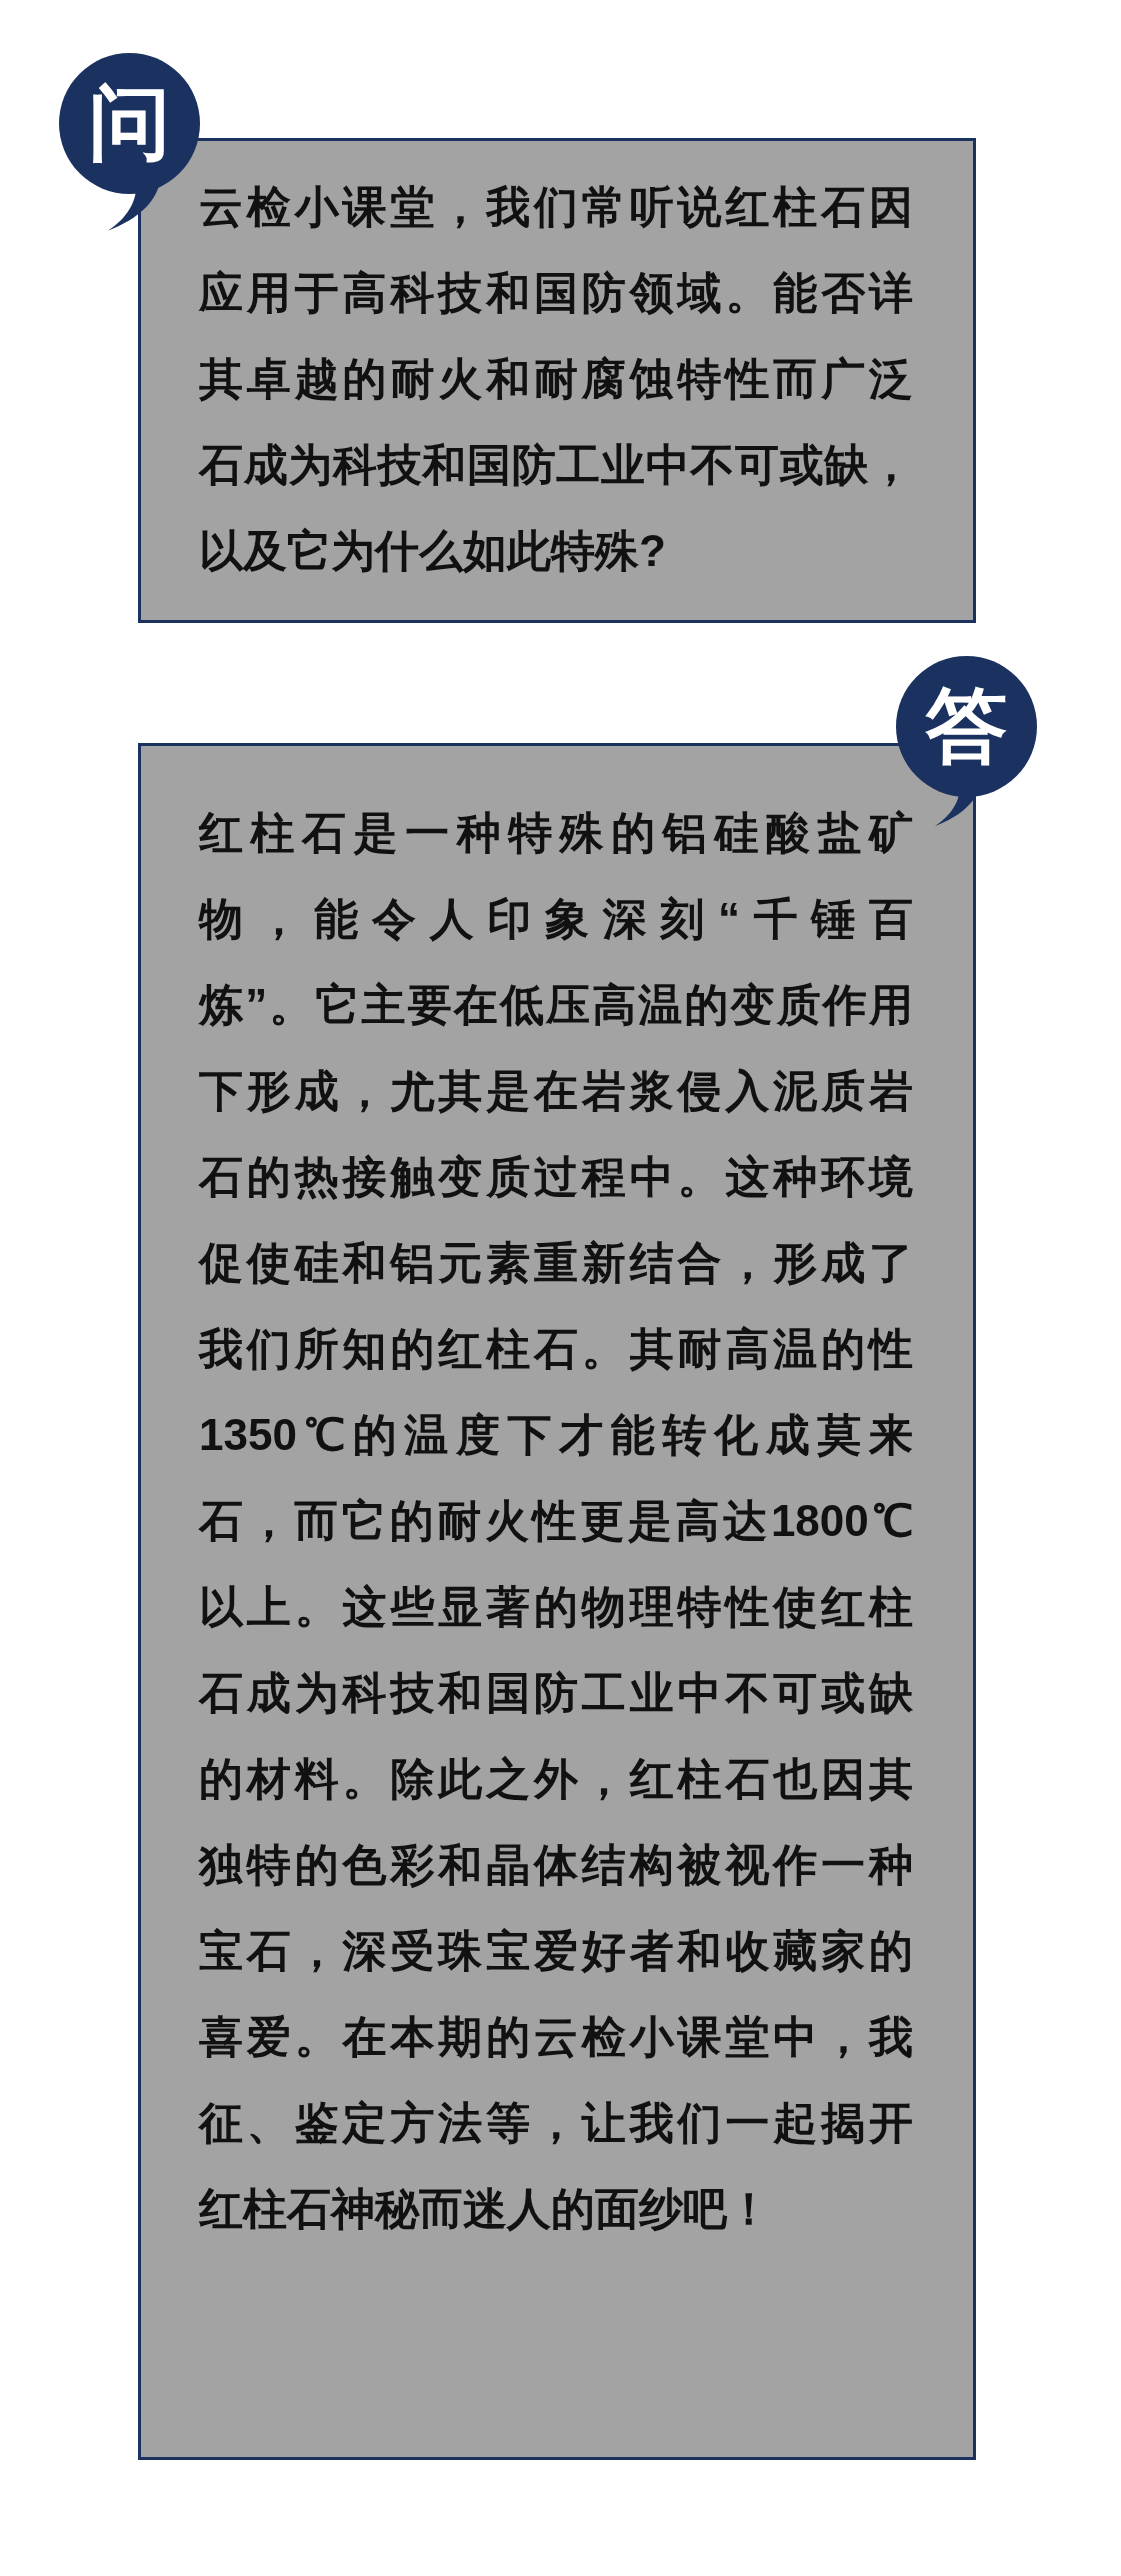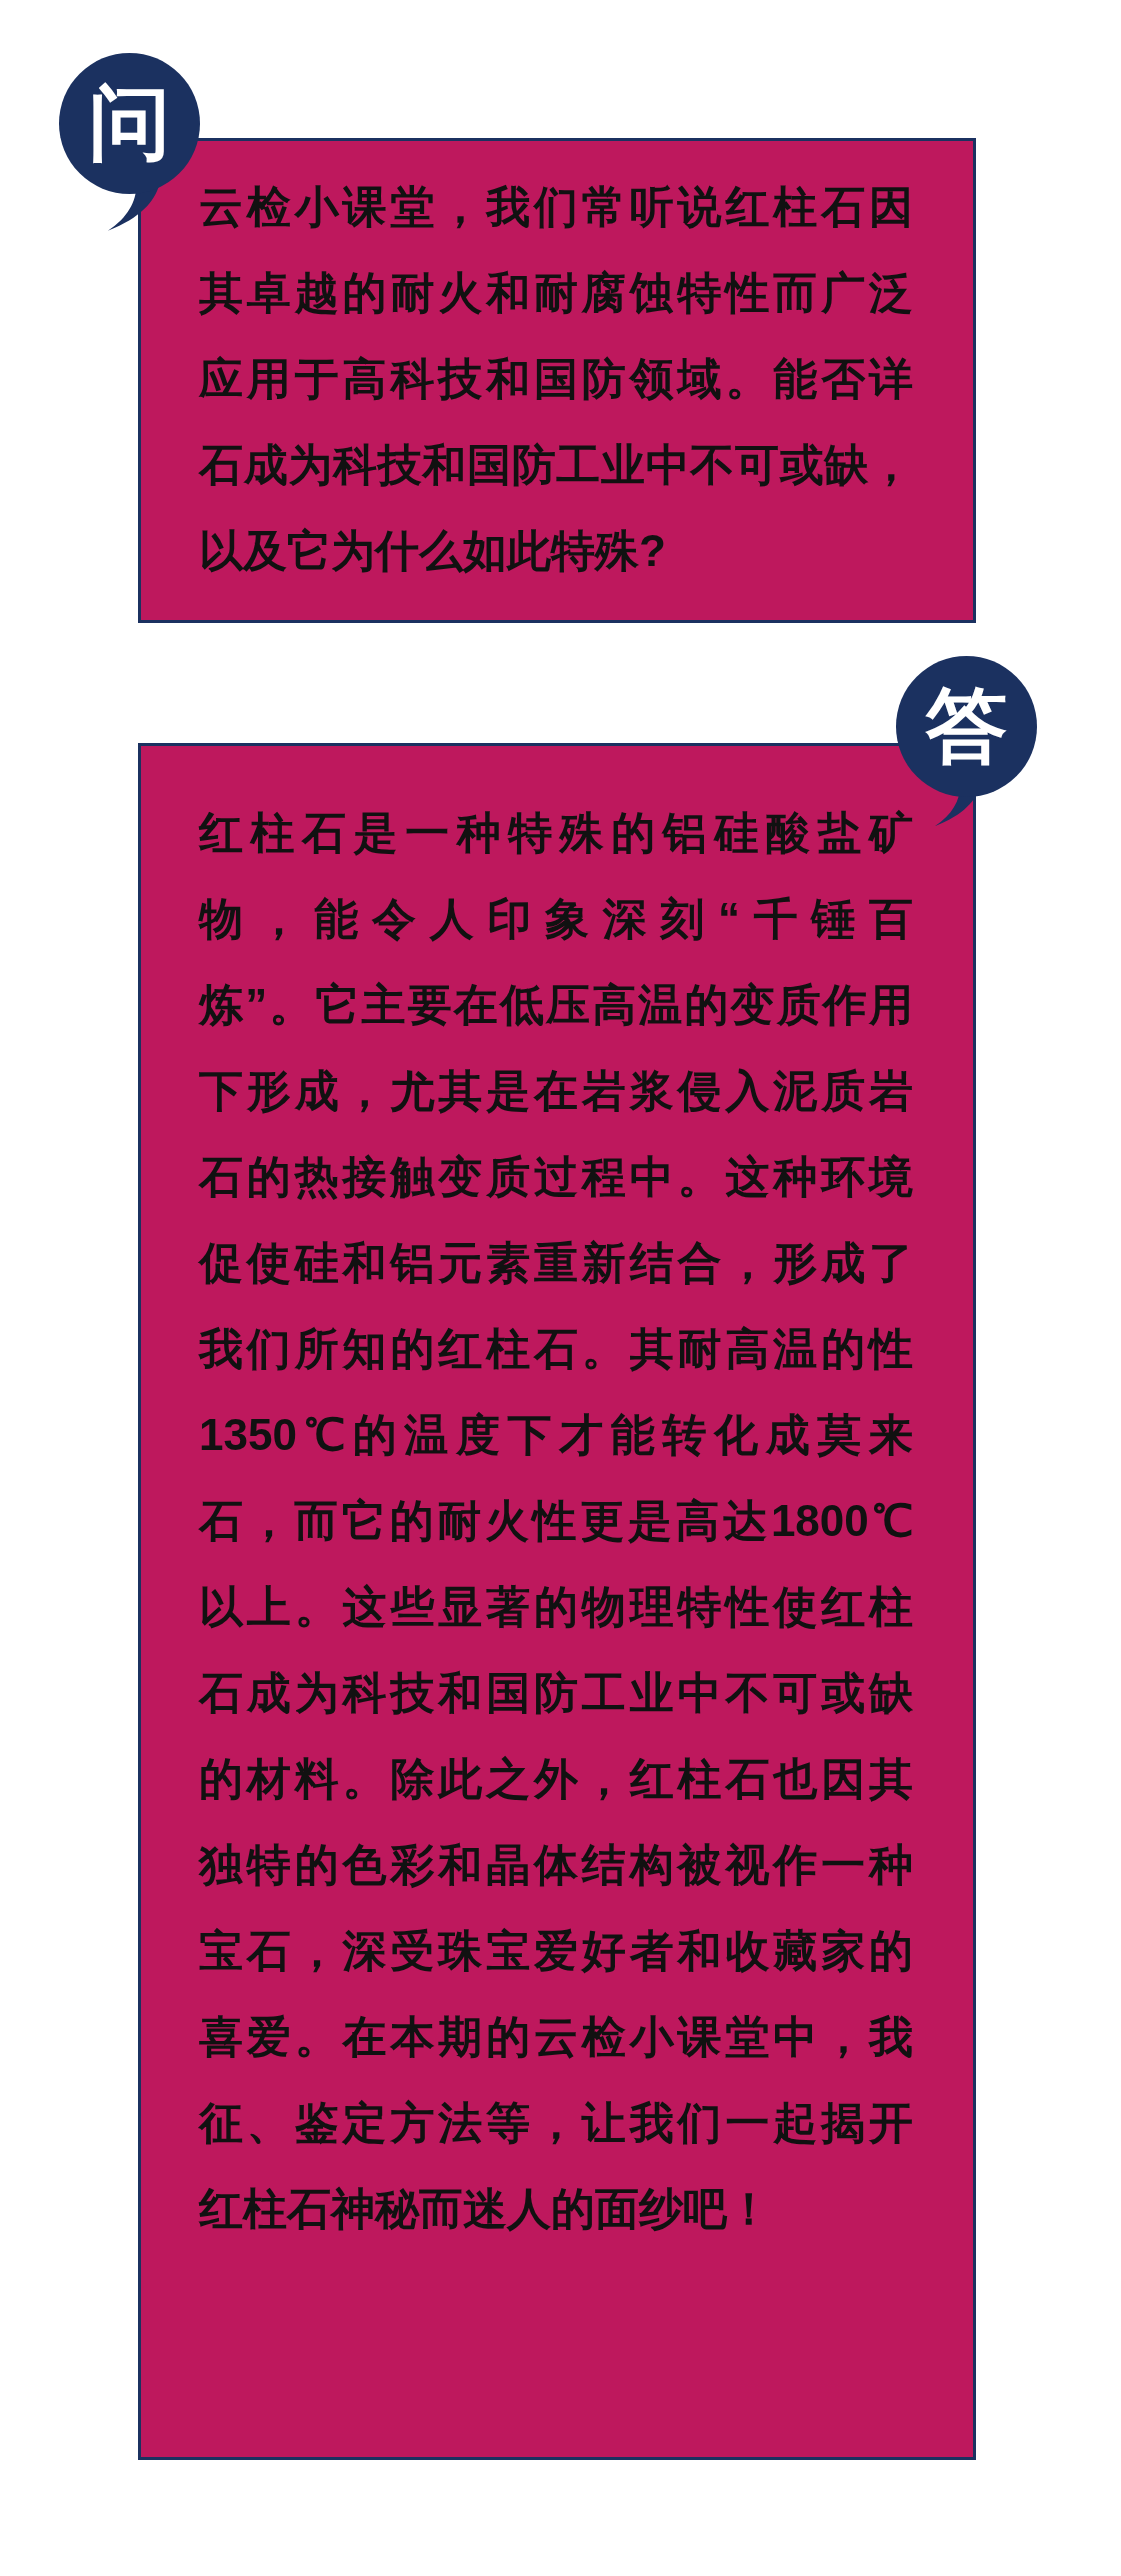--- a/index.html
+++ b/index.html
@@ -5,21 +5,21 @@
   html, body { margin: 0; padding: 0; background: #ffffff; }
   body { width: 1122px; height: 2576px; font-family: "Liberation Sans", sans-serif; }
   .canvas { position: relative; width: 1122px; height: 2576px; background: #ffffff; overflow: hidden; }
 
   .qa-box {
     position: absolute;
     left: 138px;
     width: 838px;
     border: 3.8px solid #1b3160;
     box-sizing: border-box;
-    background: #be185d;
+    background: #a3a3a3;
     z-index: 1;
   }
   .q-box { top: 138px; height: 485px; }
   .a-box { top: 743px; height: 1717px; }
 
   .text-block { position: absolute; left: 58px; width: 714px; }
   .q-text { top: 23px; }
   .a-text { top: 44px; }
 
   .line {
@@ -70,22 +70,22 @@
   </div>
   <div class="bubble-tail q-tail">
     <svg viewBox="0 0 60 50" xmlns="http://www.w3.org/2000/svg">
       <path d="M57 0 C52 17 38 34 3 48 C24 34 33 17 33 0 Z" fill="#1b3160"></path>
     </svg>
   </div>
 
   <div class="qa-box q-box">
     <div class="text-block q-text">
         <div class="line">云检小课堂，我们常听说红柱石因</div>
+        <div class="line">应用于高科技和国防领域。能否详</div>
         <div class="line">其卓越的耐火和耐腐蚀特性而广泛</div>
-        <div class="line">应用于高科技和国防领域。能否详</div>
         <div class="line">石成为科技和国防工业中不可或缺，</div>
         <div class="line last">以及它为什么如此特殊?</div>
       </div>
   </div>
 
   <div class="bubble a-bubble">
     <span>答</span>
   </div>
   <div class="bubble-tail a-tail">
     <svg viewBox="0 0 60 50" xmlns="http://www.w3.org/2000/svg">

